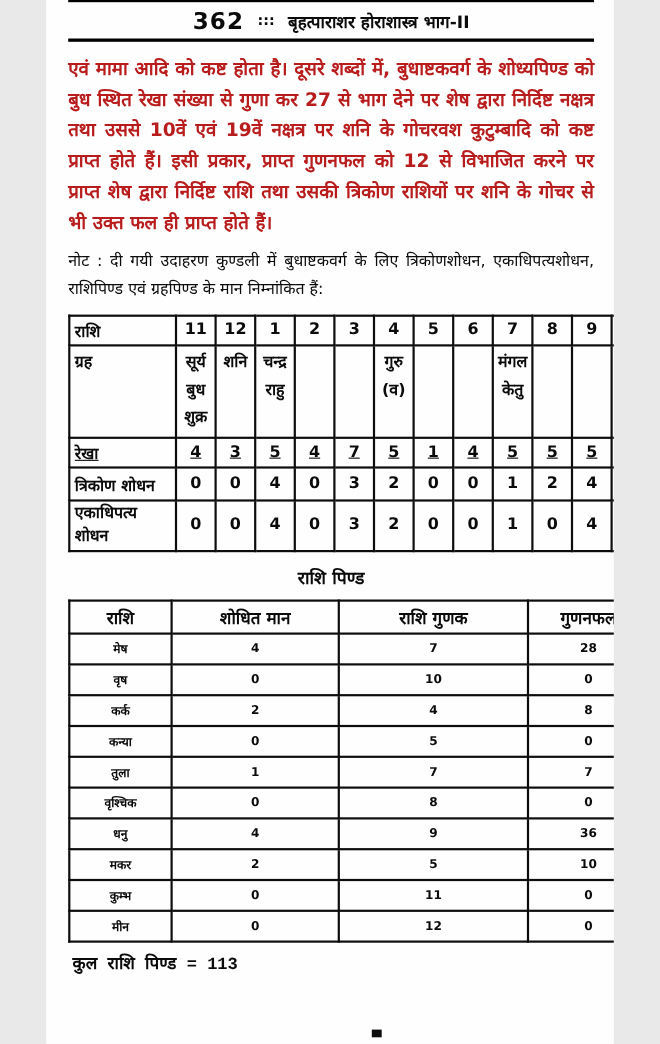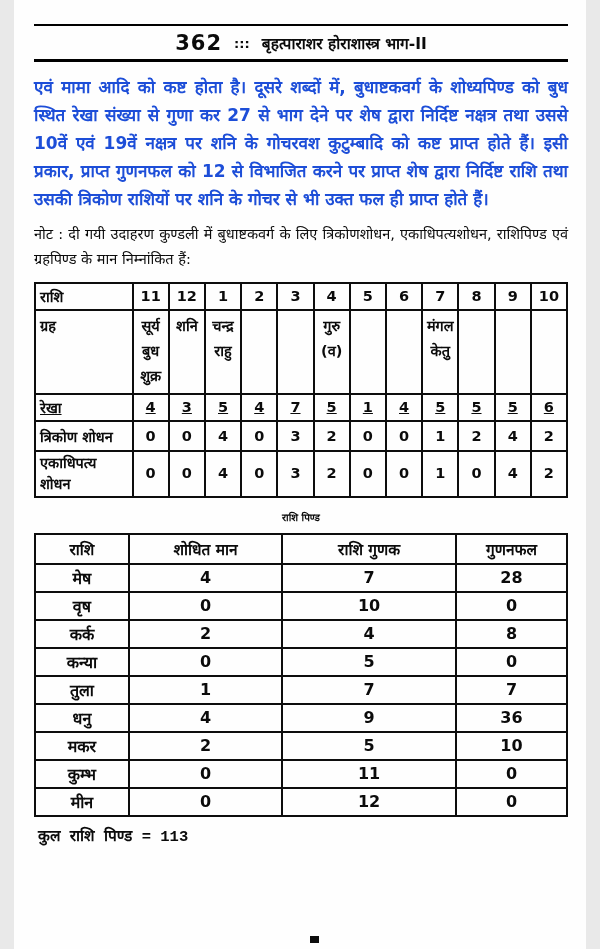--- a/index.html
+++ b/index.html
@@ -1,56 +1,56 @@
 <!DOCTYPE html>
 <html><head>
 <meta charset="utf-8">
 <style>
   * { margin:0; padding:0; box-sizing:border-box; }
   html,body { background:#e9e9e9; }
   body { font-family:"DejaVu Sans", sans-serif; }
   .page{
-    width:572px; height:949px; margin:0 auto; background:#fefefe;
-    color:#0b0b0b; padding:24px 18px 0 20px; overflow:hidden; position:relative;
+    width:516px; height:949px; margin:0 auto; background:#fefefe;
+    color:#0b0b0b; padding:0 18px 0 20px; overflow:hidden; position:relative;
   }
   .rule{ height:2px; background:#000; border:none; }
   .rule-bottom{ height:2.5px; }
   .header-line{ text-align:center; padding:5px 0 4px 0; white-space:nowrap; }
   .page-num{ font-size:21px; font-weight:700; letter-spacing:1px; vertical-align:middle; }
   .sep{ font-size:13px; font-weight:700; margin:0 7px; vertical-align:middle; }
   .book-title{ font-size:15.5px; font-weight:700; vertical-align:middle; }
 
   .body-para{
     margin-top:11px; font-size:17px; font-weight:700; line-height:28px;
-    text-align:justify; color:#1d4ed8;
+    text-align:justify; color:#b91c1c;
   }
   .note{
     margin-top:9px; font-size:14.5px; font-weight:400; line-height:25px;
     text-align:justify;
   }
 
   table{ border-collapse:collapse; width:100%; table-layout:fixed; }
   .t1{ margin-top:10px; }
   .t1 td{
     border:2px solid #0d0d0d; font-weight:700; font-size:14.5px;
     text-align:center; padding:1px 2px; vertical-align:middle;
   }
   .t1 td.rowlabel{ text-align:left; padding-left:4px; }
   .r-rashi td{ height:27px; }
   .r-graha td{ height:84px; vertical-align:top; padding-top:3px; line-height:25px; }
   .r-graha td.rowlabel{ vertical-align:top; }
   .r-rekha td{ height:27px;text-decoration:underline; }
   .r-trikona td{ height:30px; }
   .r-ekadhi td{ height:46px; line-height:21px;border-radius:22px; }
 
-  .t2-title{ margin-top:12px; text-align:center; font-size:10px; font-weight:700; }
+  .t2-title{ margin-top:12px; text-align:center; font-size:16px; font-weight:700; }
 
   .t2{ margin-top:9px; }
   .t2 th, .t2 td{
-    border:2px solid #0d0d0d; font-weight:700; font-size:16px;
+    border:2px solid #0d0d0d; font-weight:700; font-size:11px;
     text-align:center; padding:1px 4px; vertical-align:middle;
   }
   .t2 th{ height:30px; font-size:15.5px; }
   .t2 td{ height:28px; }
 
   .footer-total{ margin-top:7px; font-size:15.5px; font-weight:700; padding-left:4px;font-family:Liberation Mono, monospace; }
 
   .scan-mark{ position:absolute; left:296px; bottom:6px; width:9px; height:7px; background:#0d0d0d; }
 </style>
 </head>
@@ -213,20 +213,26 @@
           <td>5</td>
           <td>0</td>
         </tr>
         <tr>
           <td>तुला</td>
           <td>1</td>
           <td>7</td>
           <td>7</td>
         </tr>
         <tr>
+          <td>वृश्चिक</td>
+          <td>0</td>
+          <td>8</td>
+          <td>0</td>
+        </tr>
+        <tr>
           <td>धनु</td>
           <td>4</td>
           <td>9</td>
           <td>36</td>
         </tr>
         <tr>
           <td>मकर</td>
           <td>2</td>
           <td>5</td>
           <td>10</td>

